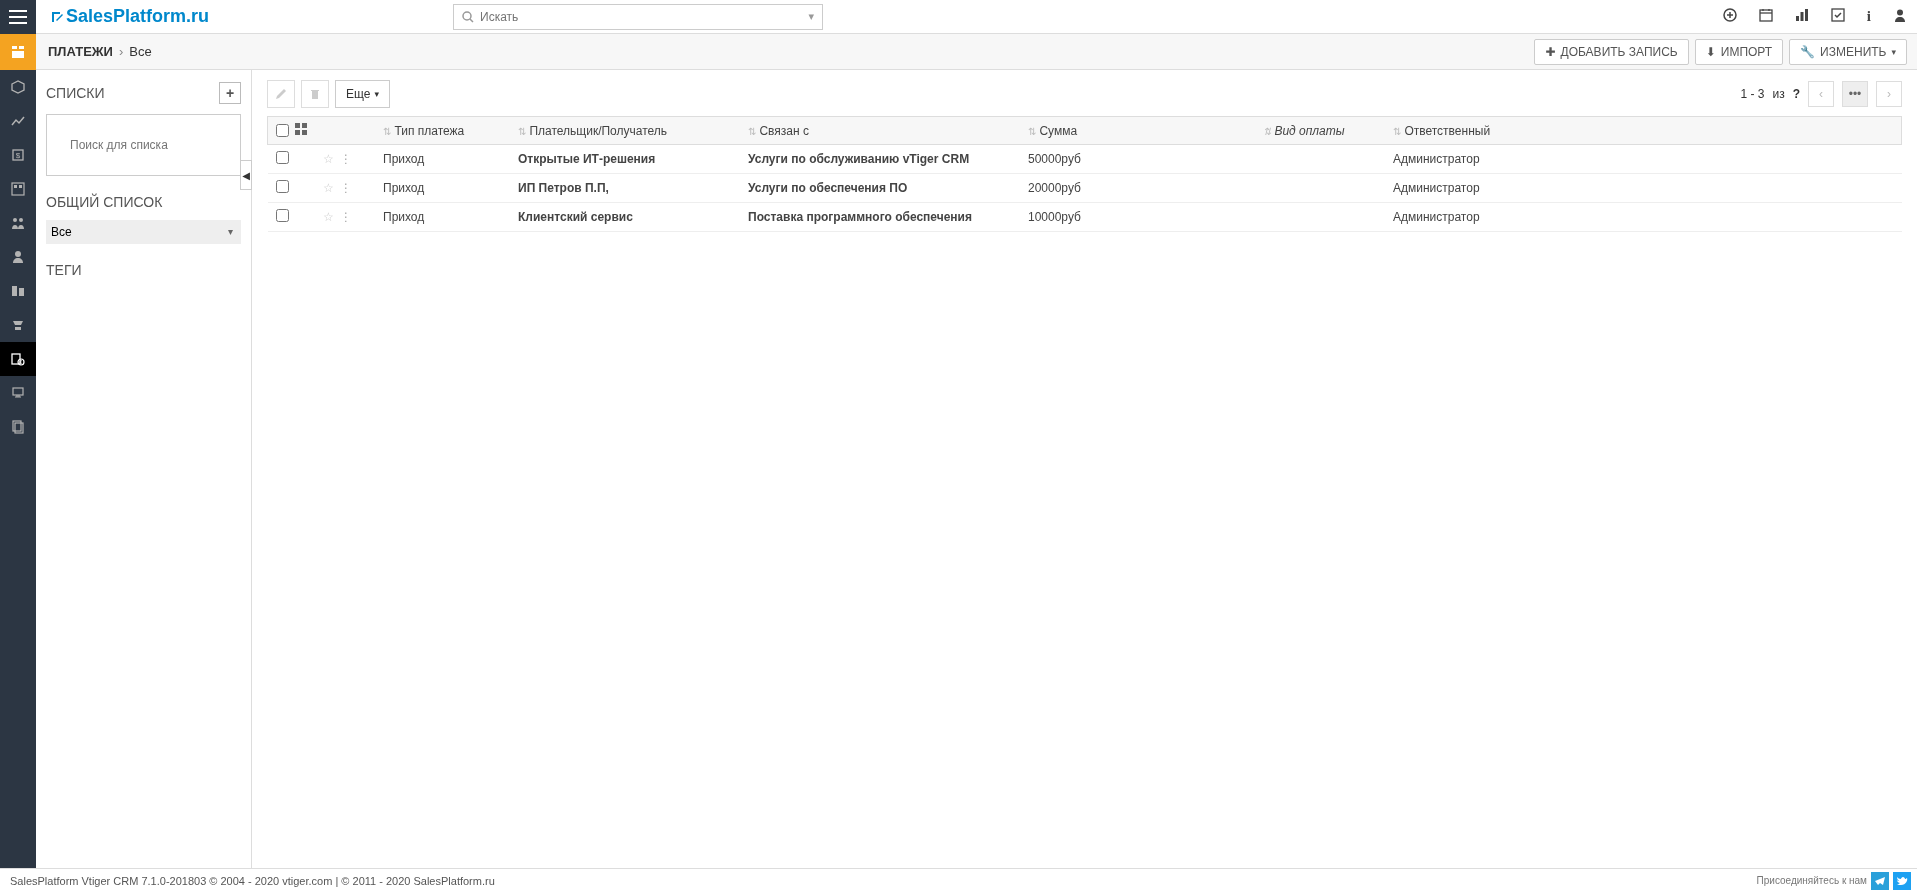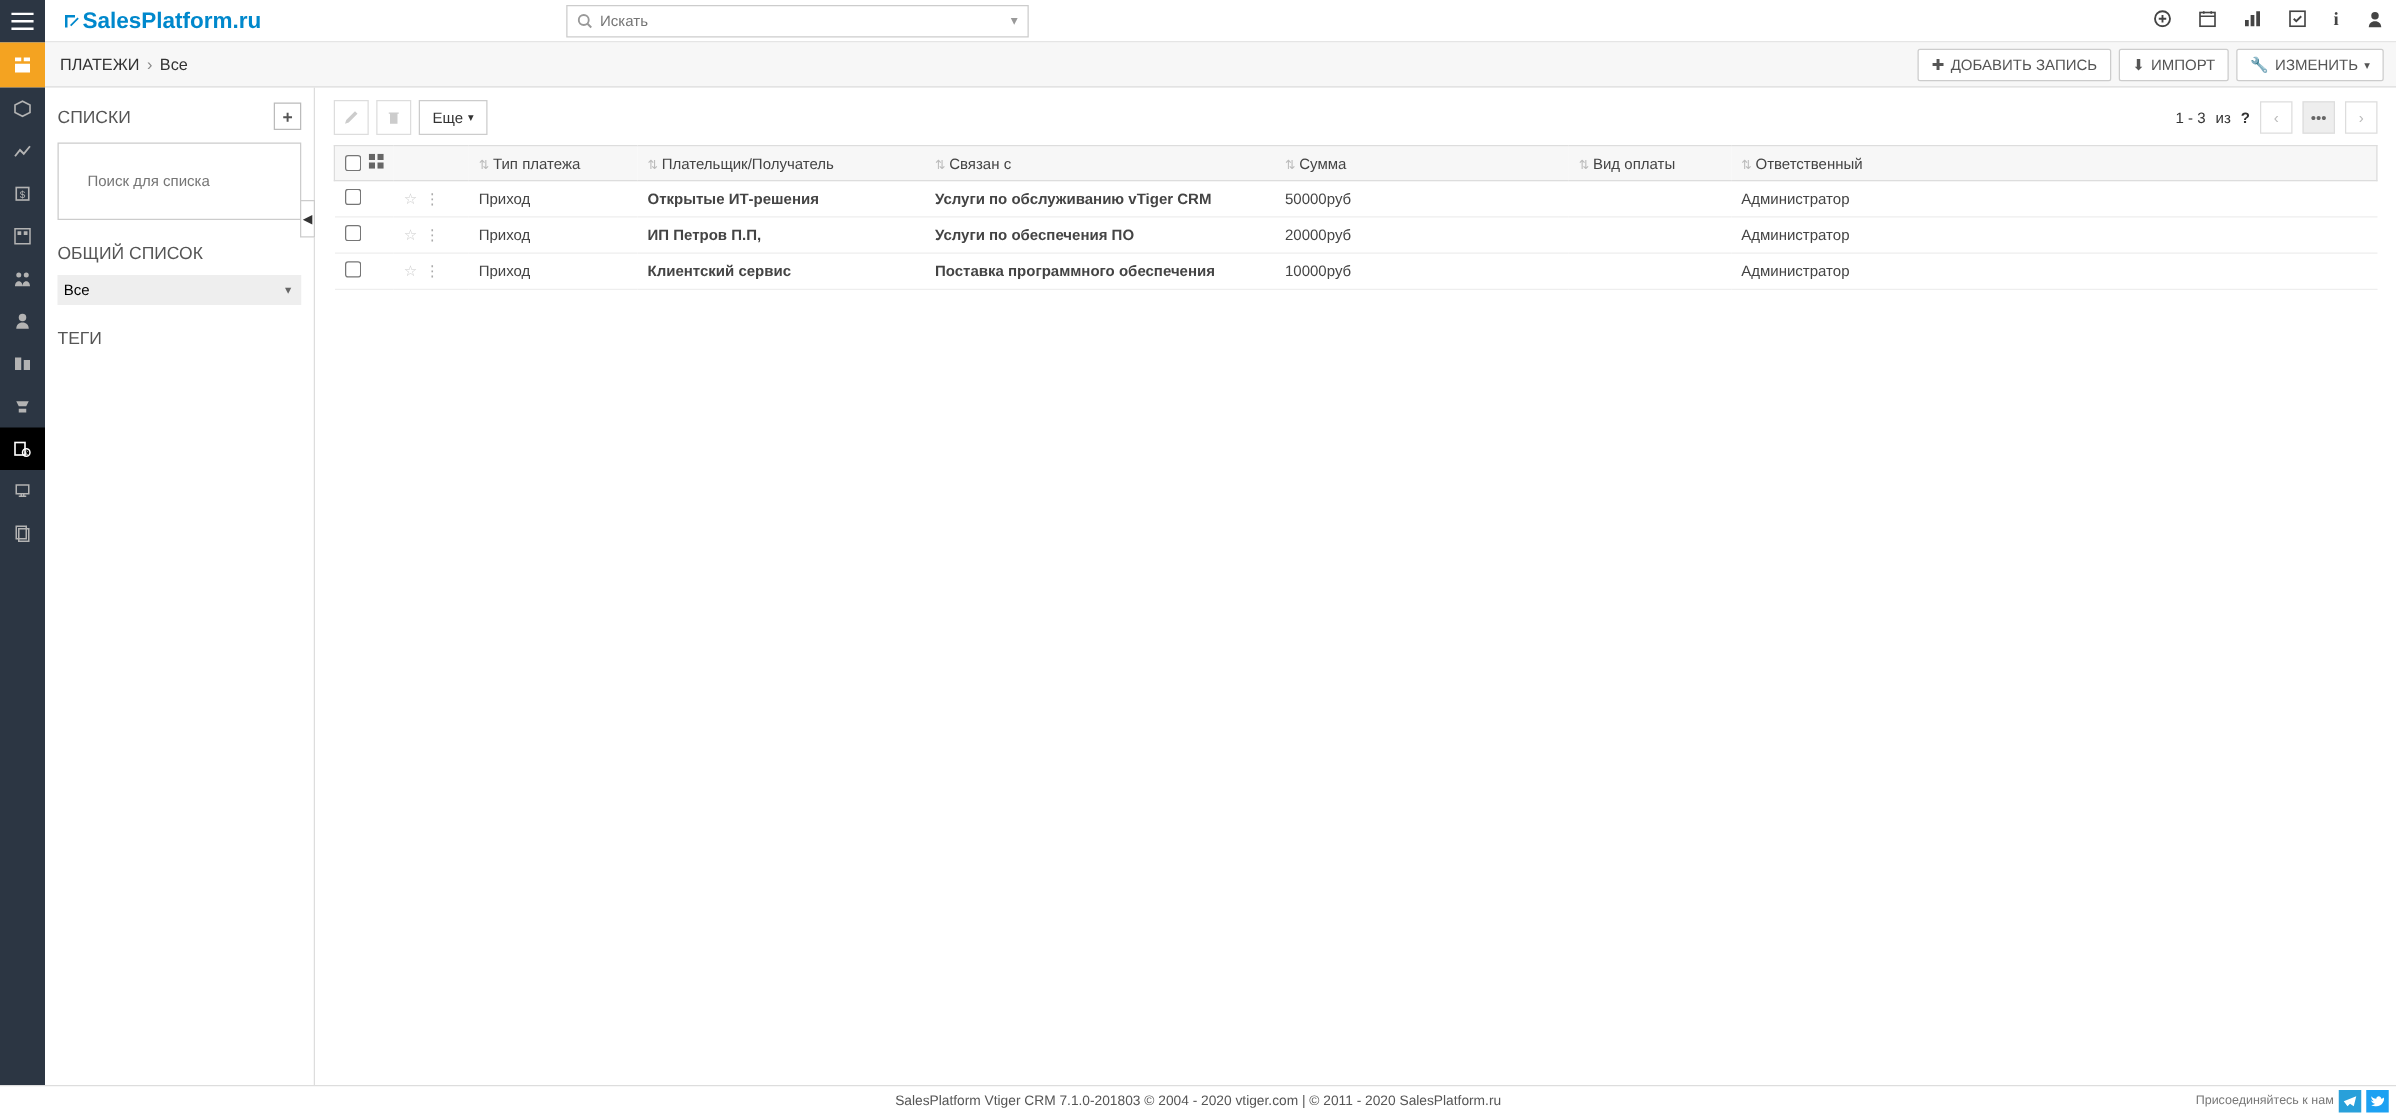--- a/index.html
+++ b/index.html
@@ -11,21 +11,21 @@
 .logo svg { margin-right: 2px; }
 .search-box { margin-left: 244px; width: 370px; height: 26px; border: 1px solid #ccc; display: flex; align-items: center; padding: 0 8px; position: relative; }
 .search-box input { border: none; outline: none; font-size: 12px; flex: 1; margin-left: 6px; }
 .search-box .arrow-down { margin-left: auto; }
 .top-icons { margin-left: auto; display: flex; gap: 22px; align-items: center; }
 .top-icons > span { cursor: pointer; color: #444; }
 
 .module-bar { height: 36px; background: #f7f7f7; border-bottom: 1px solid #ddd; display: flex; align-items: center; padding-right: 10px; }
 .active-module-icon { width: 36px; height: 36px; background: #f4a321; display: flex; align-items: center; justify-content: center; }
 .breadcrumb { margin-left: 12px; font-size: 13px; display: flex; align-items: center; gap: 6px; }
-.breadcrumb .module-name { font-weight: normal; }
+.breadcrumb .module-name { font-weight: bold; }
 .breadcrumb .chev { color: #888; }
 .action-buttons { margin-left: auto; display: flex; gap: 6px; }
 .btn { border: 1px solid #ccc; background: #fff; padding: 5px 10px; font-size: 12px; cursor: pointer; display: flex; align-items: center; gap: 5px; color: #555; border-radius: 2px; }
 
 .main-layout { display: flex; height: calc(100vh - 34px - 36px - 24px); }
 .icon-rail { width: 36px; background: #2c3643; display: flex; flex-direction: column; }
 .icon-rail .rail-item { height: 34px; display: flex; align-items: center; justify-content: center; cursor: pointer; }
 .icon-rail .rail-item.active { background: #000; }
 .icon-rail svg { fill: #b3b3b3; }
 .icon-rail .rail-item.active svg { fill: #fff; }
@@ -58,30 +58,30 @@
 .data-table tbody tr { border-bottom: 1px solid #eee; }
 .data-table tbody td { color: #444; }
 .link-cell { color: #0088cc; cursor: pointer; font-weight: bold; }
 .checkbox-col { width: 30px; }
 .actions-col { width: 60px; }
 .row-actions { display: flex; align-items: center; gap: 6px; }
 .star-icon { color: #ccc; cursor: pointer; }
 .dots-icon { color: #aaa; cursor: pointer; }
 .grid-icon-th { color: #666; }
 
-.footer { height: 24px; border-top: 1px solid #ddd; display: flex; align-items: center; justify-content: center; font-size: 11px; color: #555; padding: 0 10px; position: relative; }
+.footer { height: 24px; border-top: 1px solid #ddd; display: flex; align-items: center; font-size: 11px; color: #555; padding: 0 10px; position: relative; }
 .footer-right { position: absolute; right: 6px; display: flex; align-items: center; gap: 4px; }
 .social-icon { width: 18px; height: 18px; display: flex; align-items: center; justify-content: center; font-size: 10px; color: #fff; }
 .th-checkbox { display: flex; align-items: center; gap: 6px; }
 
 .col-type { width: 135px; }
 .col-payer { width: 230px; }
 .col-related { width: 280px; }
 .col-amount { width: 235px; }
-.col-paymethod { width: 130px; }
+.col-paymethod { width: 130px; font-style: italic; }
 </style>
 </head>
 <body>
 
 <div class="top-header">
   <div class="hamburger">
     <svg width="18" height="14" viewBox="0 0 18 14">
         <rect width="18" height="2"></rect>
         <rect y="6" width="18" height="2"></rect>
         <rect y="12" width="18" height="2"></rect>

